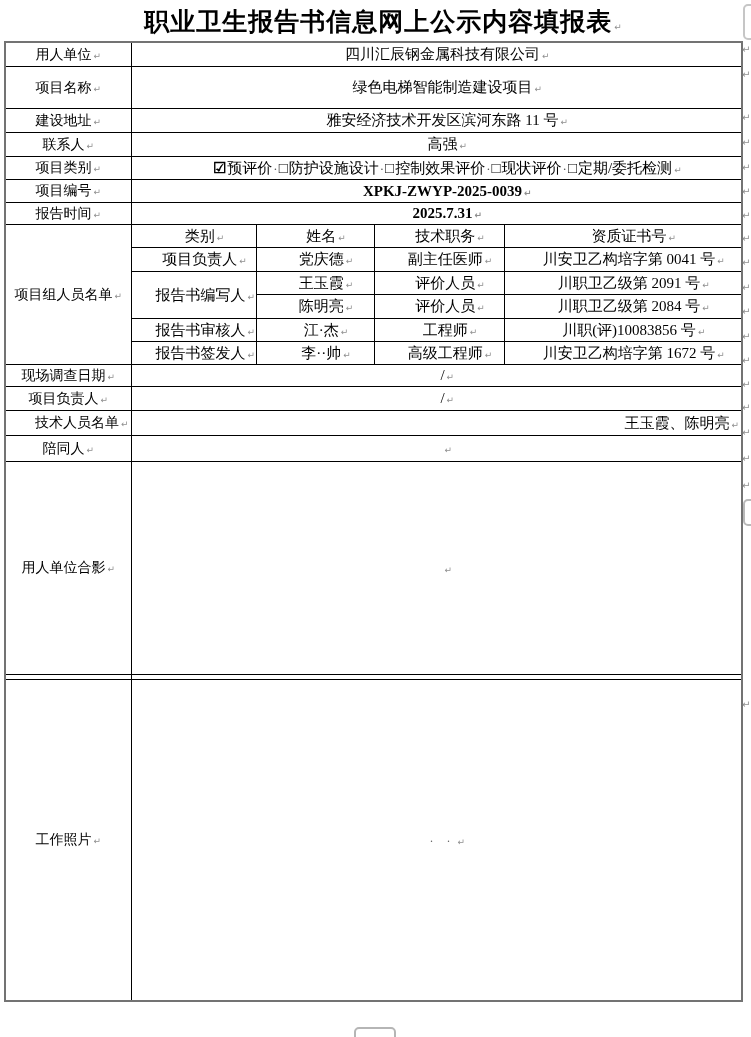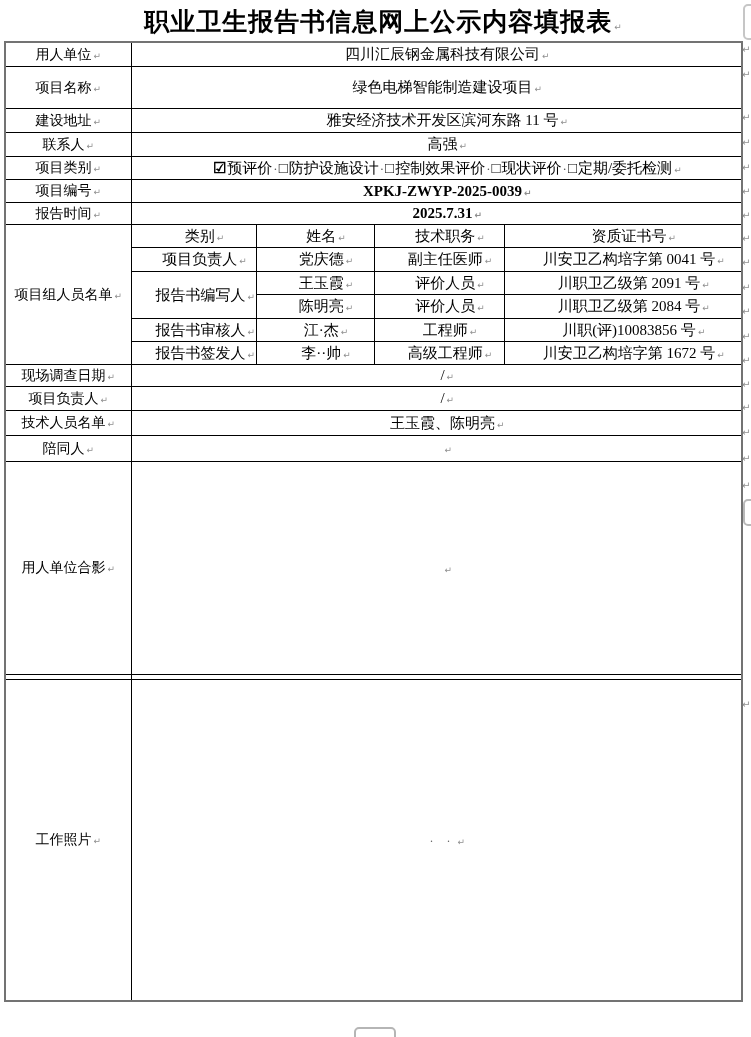--- a/index.html
+++ b/index.html
@@ -13,21 +13,21 @@
 
   
   table.form{position:absolute;left:4px;top:41px;width:737px;
     border-collapse:collapse;table-layout:fixed;
     border:2px solid #737373;}
   td{border:1px solid #000;padding:0 2px;text-align:center;vertical-align:middle;
      overflow:hidden;white-space:nowrap;}
   td.lbl{font-size:14px;color:#000;}
   td.val{font-family:"Liberation Serif","DejaVu Serif",serif;font-size:15px;color:#000;padding-left:24px;}
   tr.h25 td{height:23px;} tr.h43 td{height:41px;} tr.h24 td{height:22px;}
-  tr.h23 td{height:21px;} tr.h26 td{height:24px;} tr.h27 td{height:25px;margin-top:12px;}
+  tr.h23 td{height:21px;} tr.h26 td{height:24px;text-align:right;} tr.h27 td{height:25px;margin-top:12px;}
   tr.hphoto1 td{height:212px;} tr.hphoto2 td{height:320px;}
   tr.gap td{height:4px;border-top:0;border-bottom:0;padding:0;}
 
   .bold{font-weight:700;}
   .pc{color:#8f8f8f;font-size:9px;margin-left:2px;font-family:"DejaVu Sans",sans-serif;}
   .sep{color:#555;font-size:13px;margin:0 1px;}
   .cbx{font-size:15px;margin-right:1px;cursor:default;}
   .catline{font-size:14px;font-family:"Liberation Serif","DejaVu Serif",serif;}
   .spacedots{color:#666;letter-spacing:5px;font-size:12px;}
 

